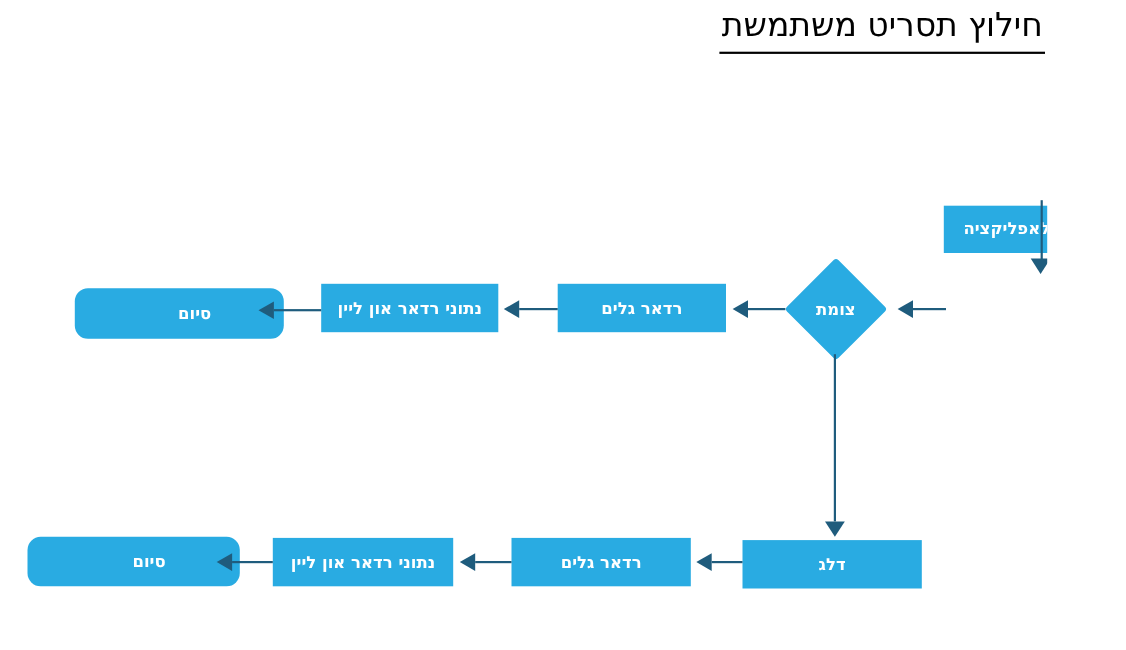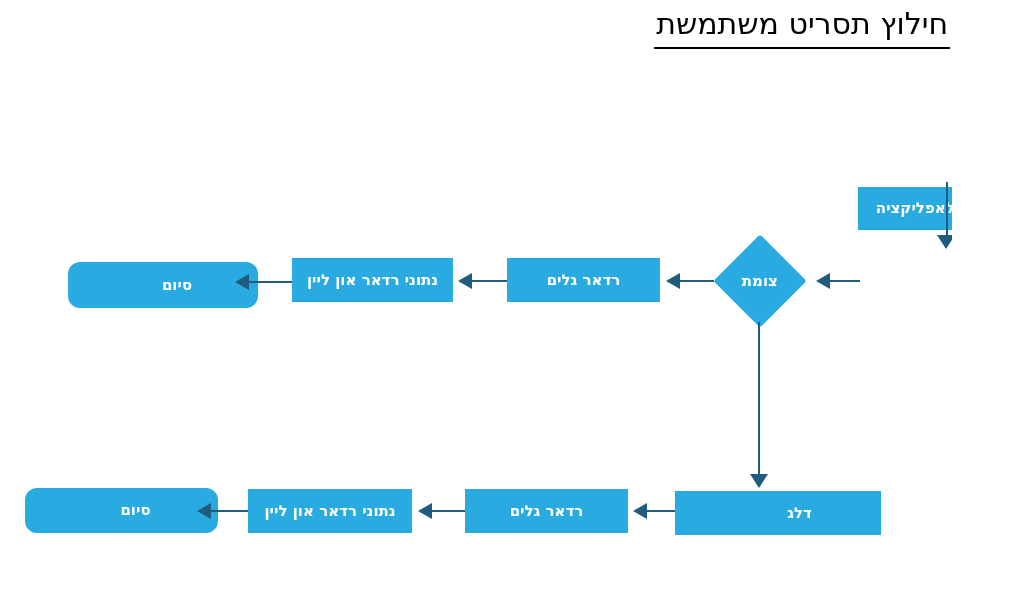--- a/index.html
+++ b/index.html
@@ -37,21 +37,21 @@
     text-align:center;
     line-height:1.1;
   }
   .rounded{border-radius:11px;padding-left:28px;}
   
   .n-start       {left:858px;top:139px;width:160px;height:43px;border-radius:0;margin-top:48px;}
   .n-options     {left:860px;top:259px;width:160px;height:44px;}
   .n-radar-top   {left:507px;top:258px;width:153px;height:44px;}
   .n-data-top    {left:292px;top:258px;width:161px;height:44px;}
   .n-end-top     {left:68px; top:262px;width:162px;height:46px;border-radius:12px;}
-  .n-skip        {left:675px;top:491px;width:163px;height:44px;padding-left:43px;}
+  .n-skip        {left:675px;top:491px;width:163px;height:44px;}
   .n-radar-bot   {left:465px;top:489px;width:163px;height:44px;}
   .n-data-bot    {left:248px;top:489px;width:164px;height:44px;}
   .n-end-bot     {left:25px; top:488px;width:165px;height:45px;border-radius:12px;}
   
   .n-junction{
     left:727px;top:248px;width:66px;height:66px;
     transform:rotate(45deg);
     border-radius:3px;
   }
   .n-junction .diamond-label{transform:rotate(-45deg);display:block;}

